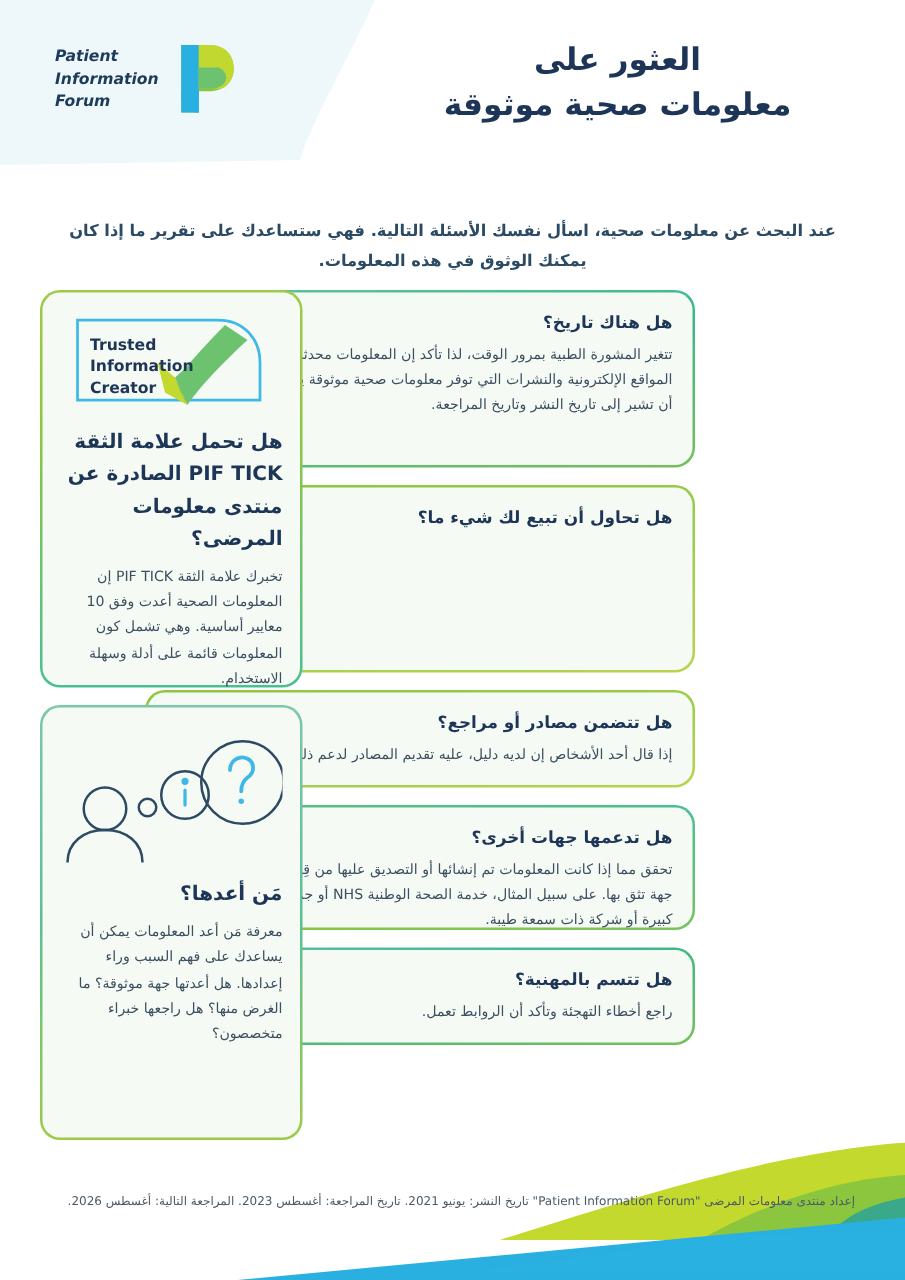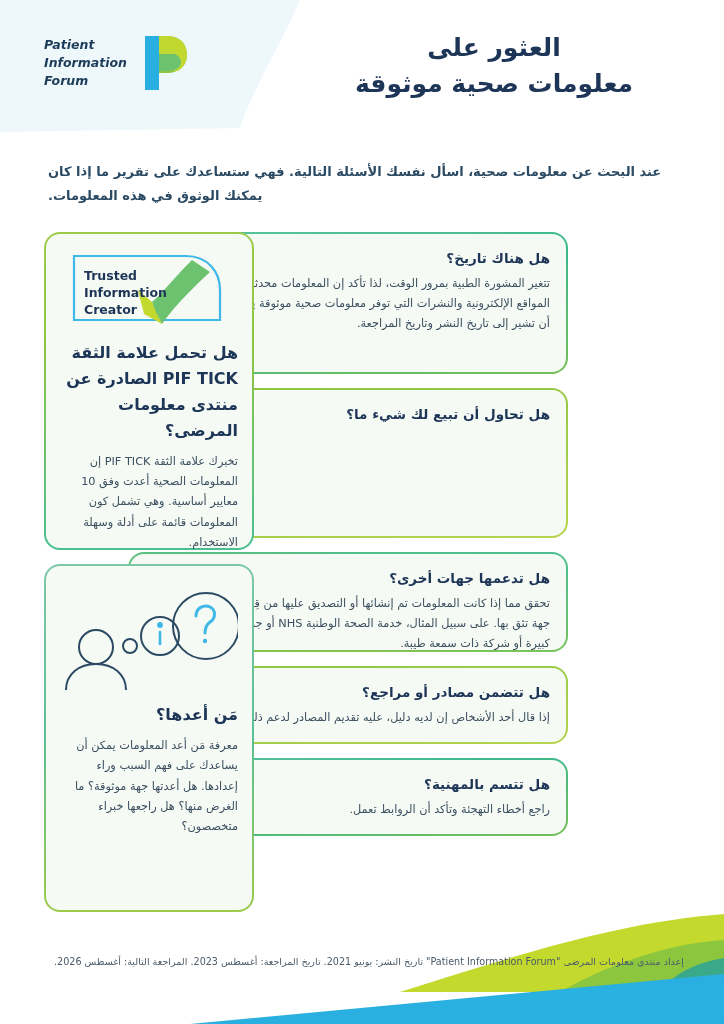--- a/index.html
+++ b/index.html
@@ -55,35 +55,35 @@
     color: #1d3557;
     font-size: 25px;
     font-weight: 700;
     line-height: 1.45;
     z-index: 4;
   }
 
   
   #intro {
     position: absolute;
-    top: 160px;
+    top: 174px;
     right: 48px;
     width: 628px;
-    text-align: left;
+    text-align: center;
     color: #2b4a63;
     font-size: 13px;
     font-weight: 700;
     line-height: 1.85;
   }
 
   
   #cols {
     position: absolute;
     top: 232px;
-    left: 12px;
+    left: 0;
     width: 588px;
     height: 690px;
   }
 
   #left-col {
     position: absolute;
     right: 32px;
     top: 0;
     width: 440px;
   }
@@ -260,54 +260,54 @@
               <line x1="38" y1="43" x2="50" y2="55" stroke="#3fb8e8" stroke-width="4" stroke-linecap="round"></line>
               <polyline points="21,33 26,39 36,26" fill="none" stroke="#2c4a63" stroke-width="2.8" stroke-linecap="round" stroke-linejoin="round"></polyline>
             </svg>
           </div>
           <div class="card-text">
             <div class="card-title">هل تحاول أن تبيع لك شيء ما؟</div>
           </div>
         </div>
       </div>
 
-      <div class="card g-mix" style="height:100px;">
-        <div class="inner">
-          <div class="card-icon">
-            <svg width="62" height="66" viewBox="0 0 62 66">
-              <path d="M14,30 L14,60 C14,62 15,63 17,63 L24,63 C26,63 27,62 27,60 L27,30 C27,28 26,27 24,27 L17,27 C15,27 14,28 14,30 Z" fill="none" stroke="#2c4a63" stroke-width="2.2"></path>
-              <path d="M27,30 C27,30 30,26 32,20 C34,14 32,8 37,8 C41,8 43,12 42,18 C41,23 39,26 39,26 L50,26 C53,26 55,28 55,31 C55,33 54,35 52,35 C54,35 55,37 55,39 C55,41 54,43 52,43 C54,43 55,45 55,47 C55,49 54,51 52,51 C53,52 54,53 54,55 C54,58 52,60 49,60 L32,60 C29,60 27,58 27,55 Z" fill="none" stroke="#2c4a63" stroke-width="2.2" stroke-linejoin="round"></path>
-              <line x1="46" y1="14" x2="56" y2="4" stroke="#3fb8e8" stroke-width="2.6" stroke-linecap="round"></line>
-              <line x1="50" y1="18" x2="61" y2="13" stroke="#3fb8e8" stroke-width="2.6" stroke-linecap="round"></line>
-              <line x1="43" y1="9" x2="47" y2="0" stroke="#3fb8e8" stroke-width="2.6" stroke-linecap="round"></line>
-            </svg>
-          </div>
-          <div class="card-text">
-            <div class="card-title">هل تدعمها جهات أخرى؟</div>
-            <div class="card-body">تحقق مما إذا كانت المعلومات تم إنشائها أو التصديق عليها من قِبل جهة تثق بها. على سبيل المثال، خدمة الصحة الوطنية NHS أو جمعية كبيرة أو شركة ذات سمعة طيبة.</div>
-          </div>
-        </div>
-      </div>
-
       <div class="card g-lime" style="height:78px;">
         <div class="inner">
           <div class="card-icon">
             <svg width="64" height="58" viewBox="0 0 64 58">
               <rect x="4" y="3" width="28" height="14" rx="5" fill="none" stroke="#2c4a63" stroke-width="2"></rect>
               <rect x="4" y="22" width="28" height="14" rx="5" fill="none" stroke="#3fb8e8" stroke-width="2.4"></rect>
               <rect x="4" y="41" width="28" height="14" rx="5" fill="none" stroke="#2c4a63" stroke-width="2"></rect>
               <path d="M34,10 C46,12 50,22 54,28" fill="none" stroke="#2c4a63" stroke-width="2" stroke-linecap="round"></path>
               <line x1="34" y1="29" x2="54" y2="29" stroke="#2c4a63" stroke-width="2" stroke-linecap="round"></line>
               <path d="M34,48 C46,46 50,36 54,30" fill="none" stroke="#2c4a63" stroke-width="2" stroke-linecap="round"></path>
               <polygon points="62,29 52,25 52,33" fill="#2c4a63"></polygon>
             </svg>
           </div>
           <div class="card-text">
             <div class="card-title">هل تتضمن مصادر أو مراجع؟</div>
             <div class="card-body">إذا قال أحد الأشخاص إن لديه دليل، عليه تقديم المصادر لدعم ذلك.</div>
+          </div>
+        </div>
+      </div>
+
+      <div class="card g-mix" style="height:100px;">
+        <div class="inner">
+          <div class="card-icon">
+            <svg width="62" height="66" viewBox="0 0 62 66">
+              <path d="M14,30 L14,60 C14,62 15,63 17,63 L24,63 C26,63 27,62 27,60 L27,30 C27,28 26,27 24,27 L17,27 C15,27 14,28 14,30 Z" fill="none" stroke="#2c4a63" stroke-width="2.2"></path>
+              <path d="M27,30 C27,30 30,26 32,20 C34,14 32,8 37,8 C41,8 43,12 42,18 C41,23 39,26 39,26 L50,26 C53,26 55,28 55,31 C55,33 54,35 52,35 C54,35 55,37 55,39 C55,41 54,43 52,43 C54,43 55,45 55,47 C55,49 54,51 52,51 C53,52 54,53 54,55 C54,58 52,60 49,60 L32,60 C29,60 27,58 27,55 Z" fill="none" stroke="#2c4a63" stroke-width="2.2" stroke-linejoin="round"></path>
+              <line x1="46" y1="14" x2="56" y2="4" stroke="#3fb8e8" stroke-width="2.6" stroke-linecap="round"></line>
+              <line x1="50" y1="18" x2="61" y2="13" stroke="#3fb8e8" stroke-width="2.6" stroke-linecap="round"></line>
+              <line x1="43" y1="9" x2="47" y2="0" stroke="#3fb8e8" stroke-width="2.6" stroke-linecap="round"></line>
+            </svg>
+          </div>
+          <div class="card-text">
+            <div class="card-title">هل تدعمها جهات أخرى؟</div>
+            <div class="card-body">تحقق مما إذا كانت المعلومات تم إنشائها أو التصديق عليها من قِبل جهة تثق بها. على سبيل المثال، خدمة الصحة الوطنية NHS أو جمعية كبيرة أو شركة ذات سمعة طيبة.</div>
           </div>
         </div>
       </div>
 
       <div class="card g-teal" style="height:78px;">
         <div class="inner">
           <div class="card-icon">
             <svg width="58" height="58" viewBox="0 0 58 58">
               <path d="M29,4 L47,44 L40,44 L36,35 L22,35 L18,44 L11,44 Z M24,29 L34,29 L29,17 Z" fill="none" stroke="#2c4a63" stroke-width="1.9" stroke-linejoin="round"></path>
               <line x1="8" y1="44" x2="22" y2="44" stroke="#2c4a63" stroke-width="1.9"></line>

